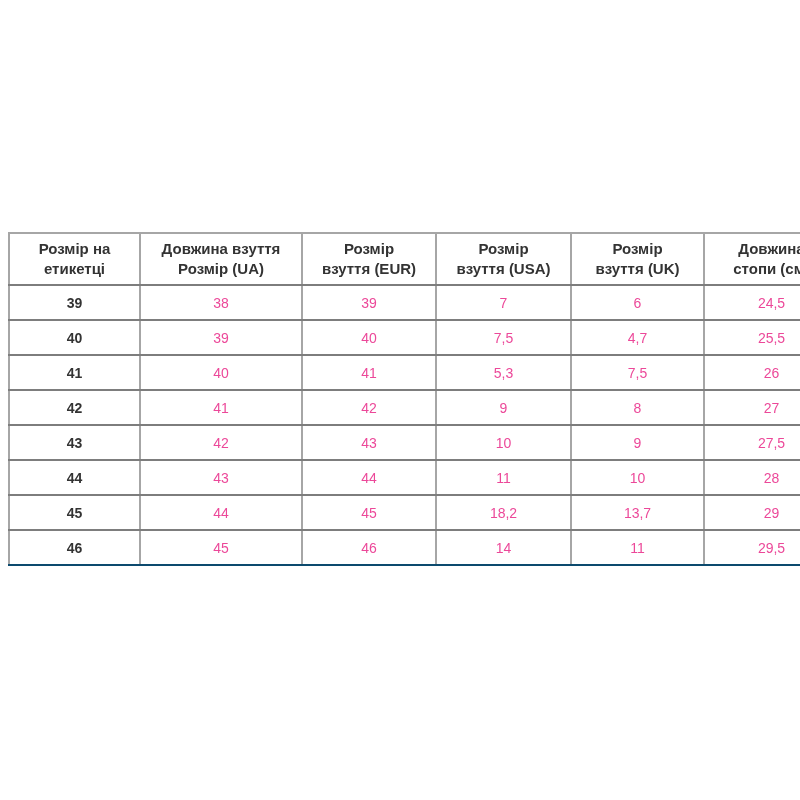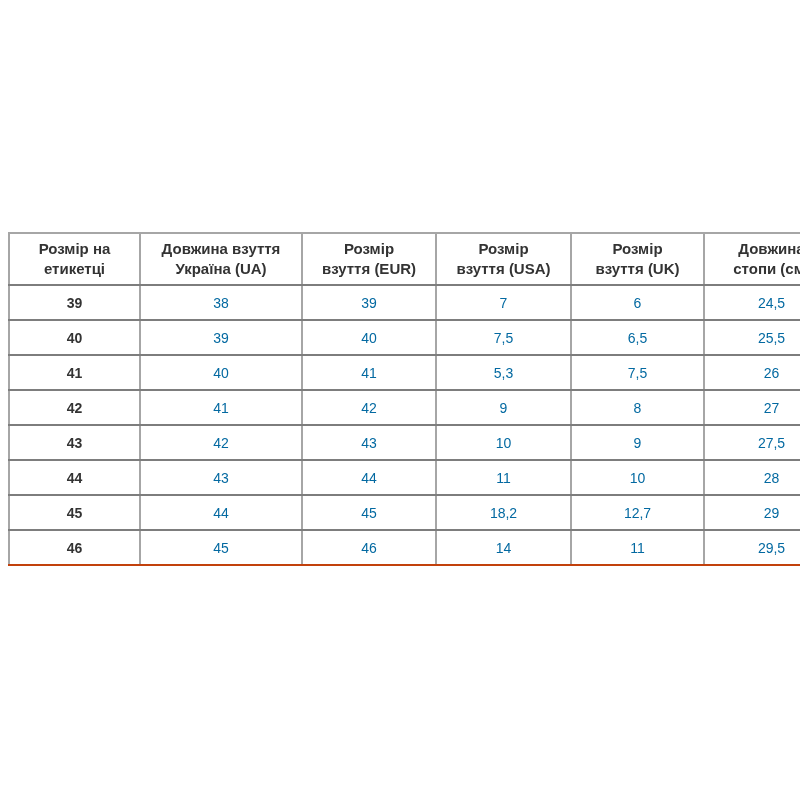--- a/index.html
+++ b/index.html
@@ -42,24 +42,24 @@
     font-weight: bold;
     color: #333333;
     line-height: 20px;
   }
   .size-table thead tr th {
     border-top: 2px solid #a6a6a6;
   }
   .size-table tbody td {
     height: 33px;
     font-size: 14px;
-    color: #0369a1;
+    color: #ec4899;
   }
   .size-table tbody tr:last-child td {
-    border-bottom: 2px solid #c2410c;
+    border-bottom: 2px solid #0c4a6e;
   }
   .size-table td.bold {
     font-weight: bold;
     color: #333333;
   }
   .th-line { display: block; }
   
   .col-1 { width: 121px; }
   .col-2 { width: 152px; }
   .col-3 { width: 124px; }
@@ -73,21 +73,21 @@
 <div class="page">
   <table class="size-table">
     <thead>
       <tr>
         <th class="col-1">
           <span class="th-line">Розмір на</span>
           <span class="th-line">етикетці</span>
         </th>
         <th class="col-2">
           <span class="th-line">Довжина взуття</span>
-          <span class="th-line">Україна (UA)</span>
+          <span class="th-line">Розмір (UA)</span>
         </th>
         <th class="col-3">
           <span class="th-line">Розмір</span>
           <span class="th-line">взуття (EUR)</span>
         </th>
         <th class="col-4">
           <span class="th-line">Розмір</span>
           <span class="th-line">взуття (USA)</span>
         </th>
         <th class="col-5">
@@ -107,21 +107,21 @@
           <td>39</td>
           <td>7</td>
           <td>6</td>
           <td>24,5</td>
         </tr>
         <tr>
           <td class="bold">40</td>
           <td>39</td>
           <td>40</td>
           <td>7,5</td>
-          <td>6,5</td>
+          <td>4,7</td>
           <td>25,5</td>
         </tr>
         <tr>
           <td class="bold">41</td>
           <td>40</td>
           <td>41</td>
           <td>5,3</td>
           <td>7,5</td>
           <td>26</td>
         </tr>
@@ -147,21 +147,21 @@
           <td>44</td>
           <td>11</td>
           <td>10</td>
           <td>28</td>
         </tr>
         <tr>
           <td class="bold">45</td>
           <td>44</td>
           <td>45</td>
           <td>18,2</td>
-          <td>12,7</td>
+          <td>13,7</td>
           <td>29</td>
         </tr>
         <tr>
           <td class="bold">46</td>
           <td>45</td>
           <td>46</td>
           <td>14</td>
           <td>11</td>
           <td>29,5</td>
         </tr>

